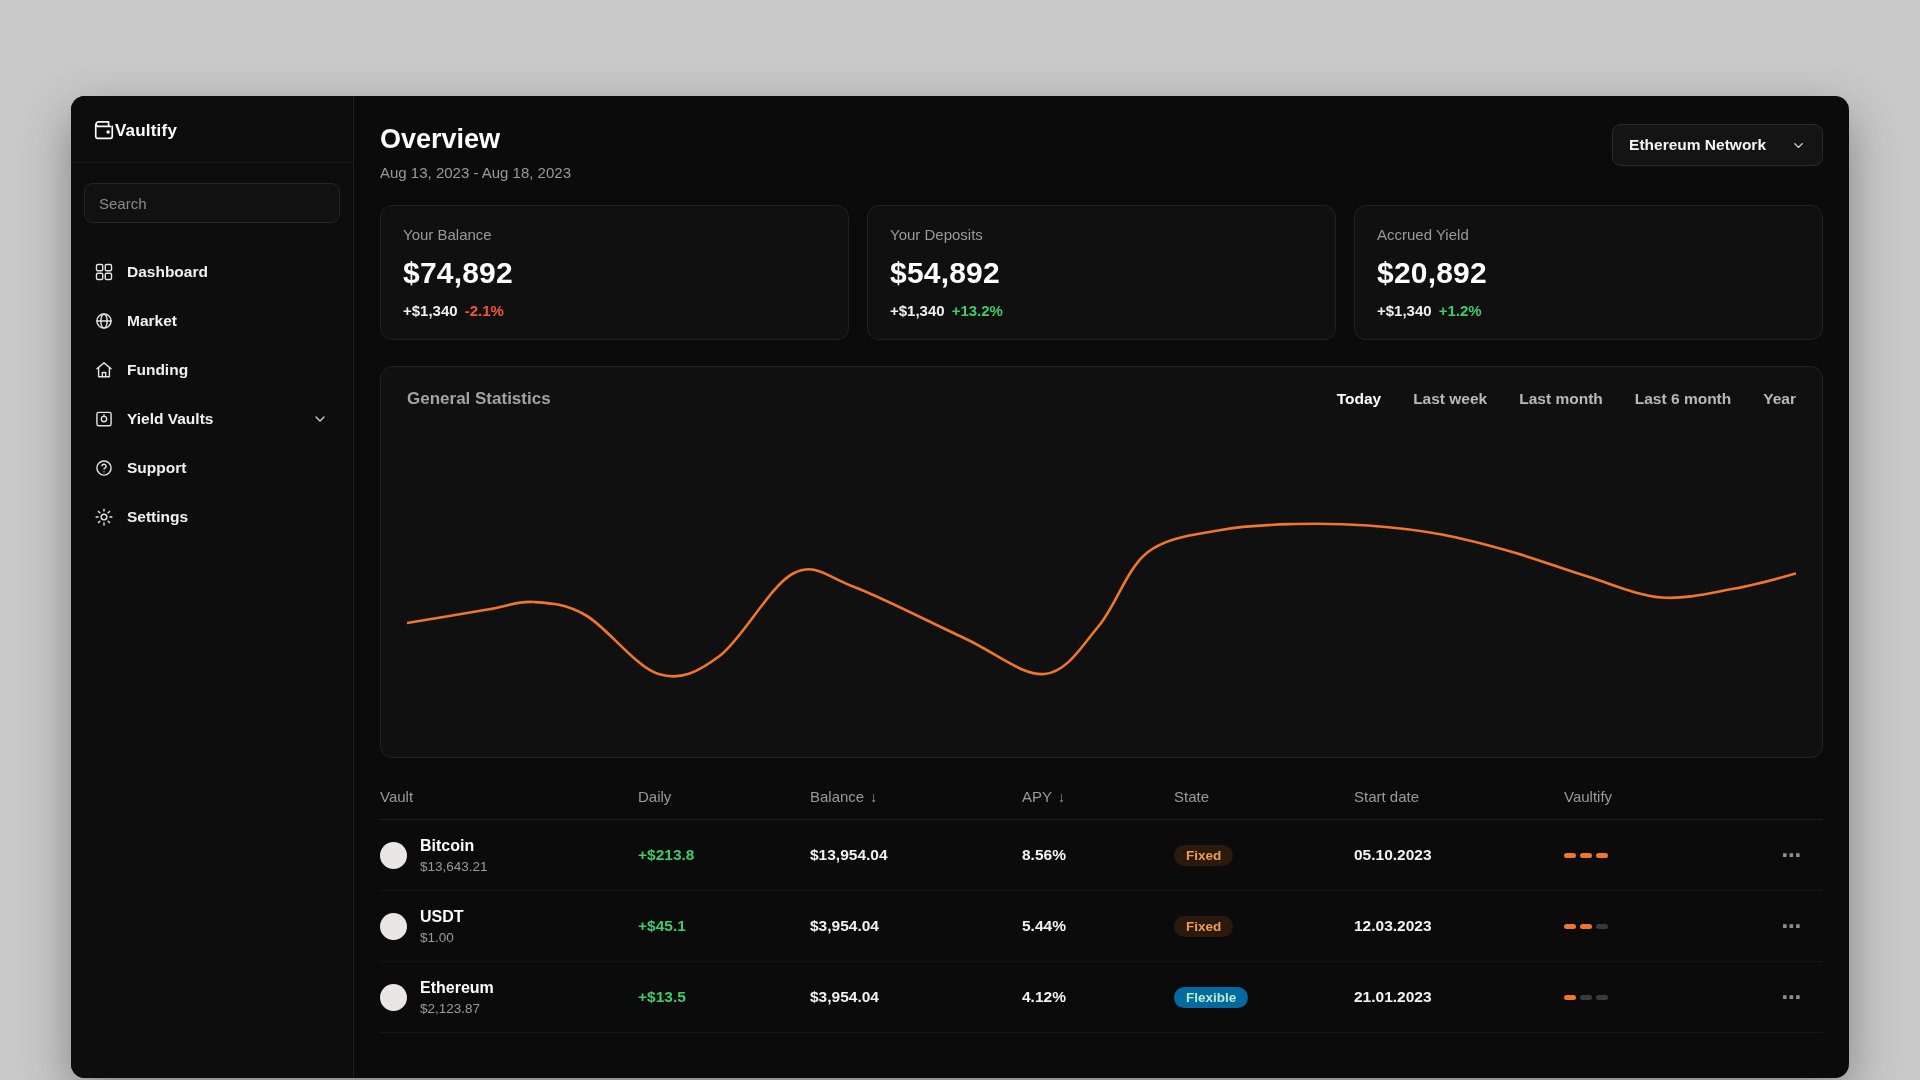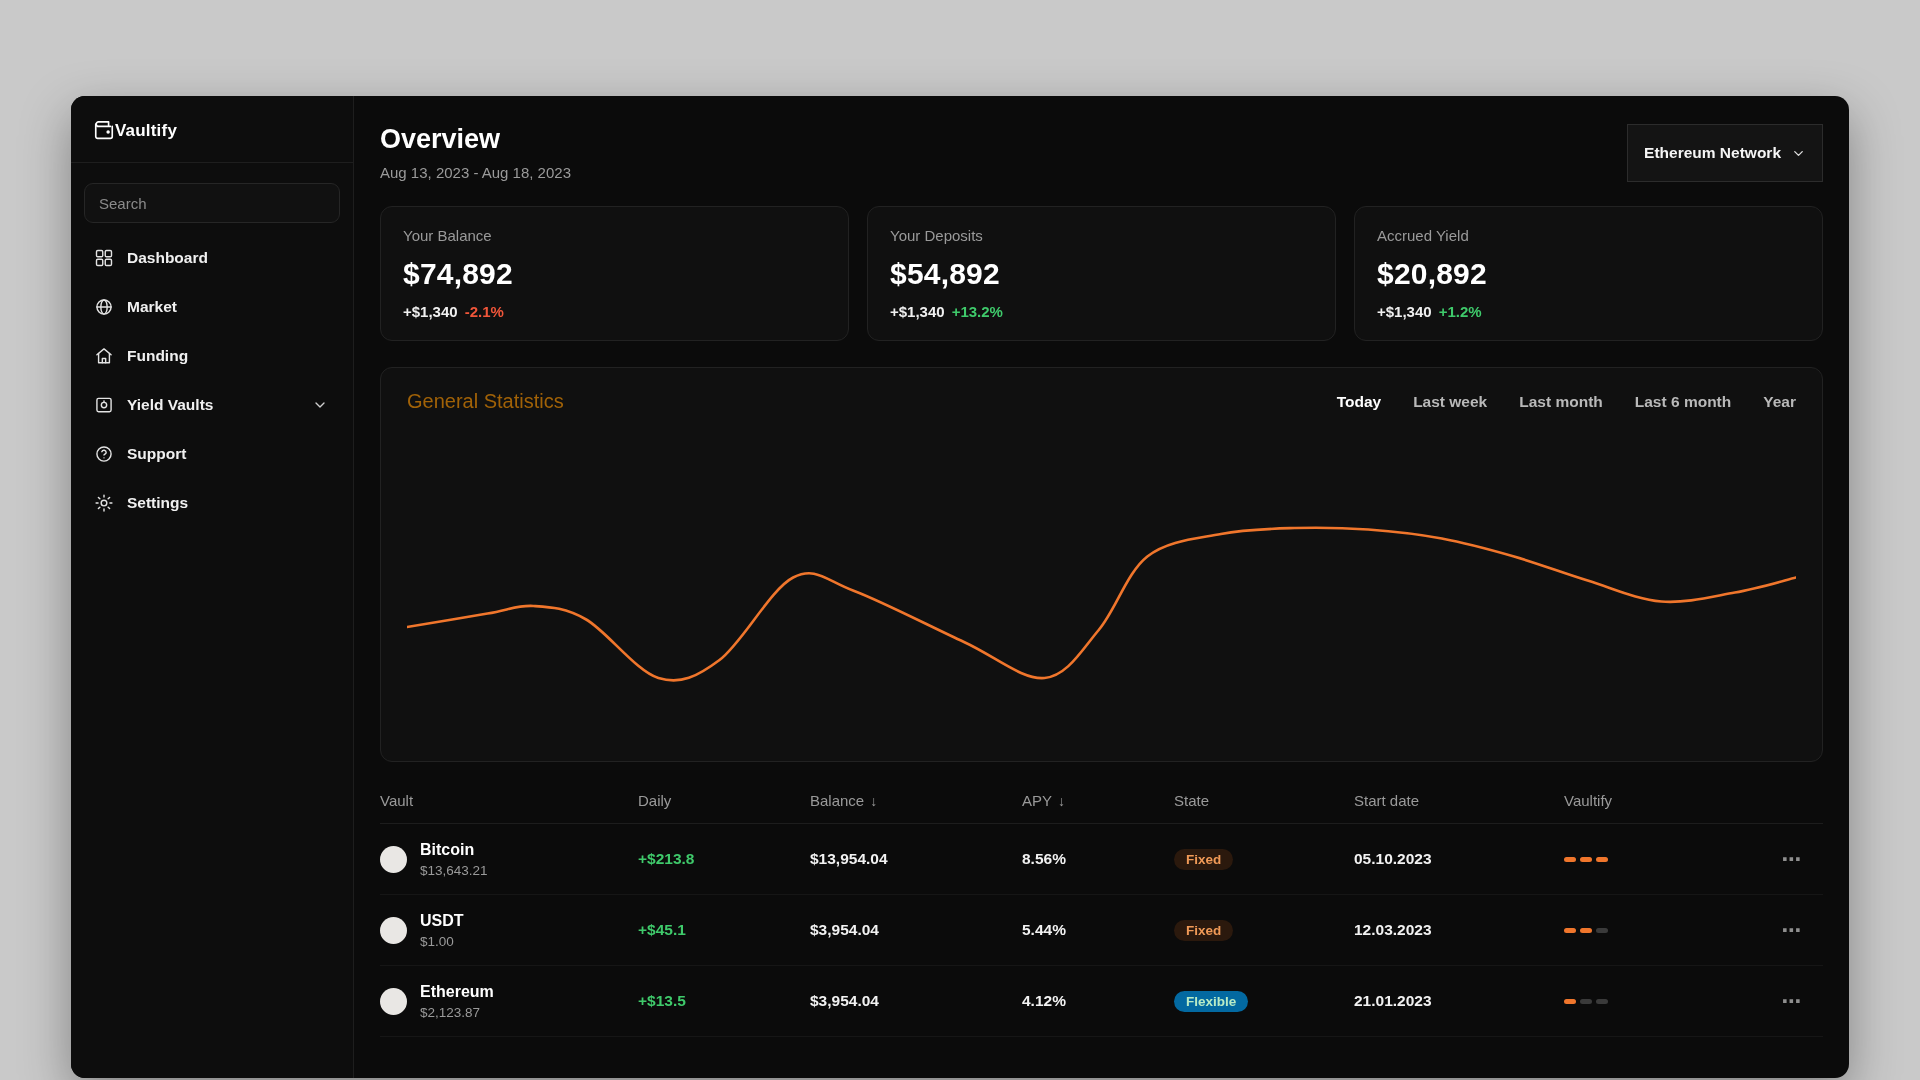--- a/index.html
+++ b/index.html
@@ -29,21 +29,21 @@
     flex-direction: column;
   }
   .logo-row {
     display: flex; align-items: center; 
     padding: 24px 22px 20px 22px;
   }
   .logo-row svg { width: 22px; height: 22px; color: #fff; }
   .logo-text { font-size: 17px; font-weight: 700; letter-spacing: .2px; color: #fff; }
   .sidebar-divider { border-top: 1px solid #1e1e1e; }
   .search-box {
-    margin: 20px 13px 2px 13px;
+    margin: 20px 13px 16px 13px;
     height: 40px;
     background: #111111;
     border: 1px solid #262626;
     border-radius: 9px;
     width: calc(100% - 26px);
     padding: 0 14px;
     color: #14b8a6;
     font-size: 15px;
     font-family: inherit;
     outline: none;
@@ -67,25 +67,25 @@
     flex: 1;
     padding: 28px 26px 0 26px;
     overflow: hidden;
     display: flex;
     flex-direction: column;
   }
   .page-header { display: flex; justify-content: space-between; align-items: flex-start; }
   .page-title { font-size: 27px; font-weight: 700; color: #fff; }
   .page-subtitle { margin-top: 9px; font-size: 15px; color: #9a9a9a; }
   .network-btn {
-    display: flex; align-items: center; gap: 10px;
-    height: 58px; padding: 0 16px;
+    display: flex; align-items: center; gap: 25px;
+    height: 42px; padding: 0 16px;
     background: #141414;
     border: 1px solid #2c2c2c;
-    border-radius: 0;
+    border-radius: 9px;
     color: #f5f5f5;
     font-size: 15.5px; font-weight: 600;
     font-family: inherit;
     cursor: pointer;
   }
   .network-btn svg { width: 15px; height: 15px; color: #d8d8d8; }
   
   .stats-row { display: flex; gap: 18px; margin-top: 24px; align-items: flex-end; }
   .stat-card {
     flex: 1;
@@ -102,21 +102,21 @@
   .pct-neg { color: var(--negative, #f0563a); font-weight: 600; }
   
   .chart-card {
     margin-top: 26px;
     background: #101010;
     border: 1px solid #222222;
     border-radius: 12px;
     padding: 22px 26px 10px 26px;
   }
   .chart-head { display: flex; justify-content: space-between; align-items: center; }
-  .chart-title { font-size: 20px; font-weight: 400; color: #a16207; }
+  .chart-title { font-size: 17px; font-weight: 700; color: #a3a3a3; }
   .chart-filters { display: flex; gap: 32px; }
   .filter {
     background: none; border: none; cursor: pointer;
     font-family: inherit; font-size: 15.5px; font-weight: 600;
     color: #b9b9b9; padding: 0;
   }
   .filter.active { color: #ffffff; }
   .chart-svg { width: 100%; height: 330px; display: block; margin-top: 8px; }
   
   .vault-table { margin-top: 30px; }

